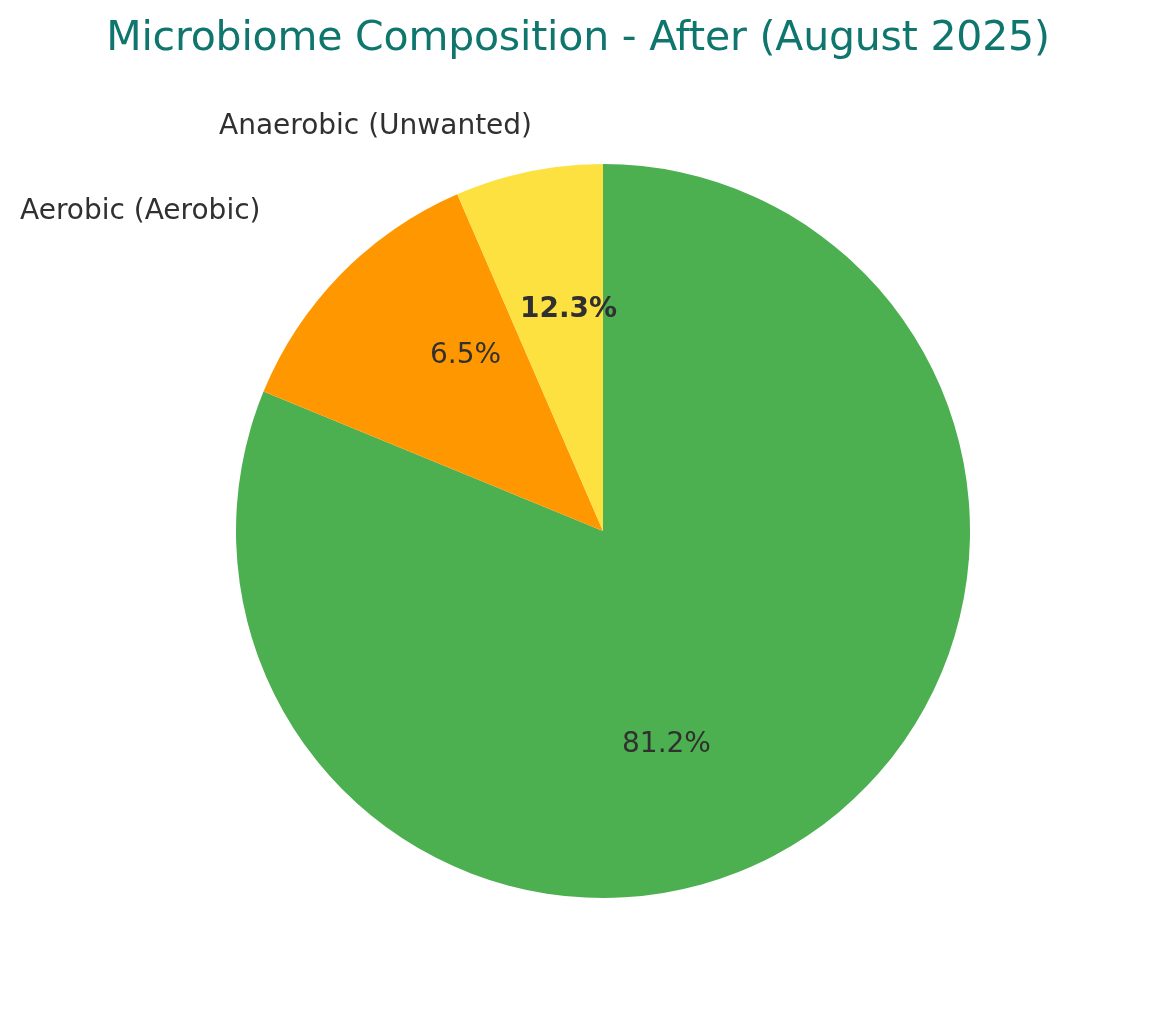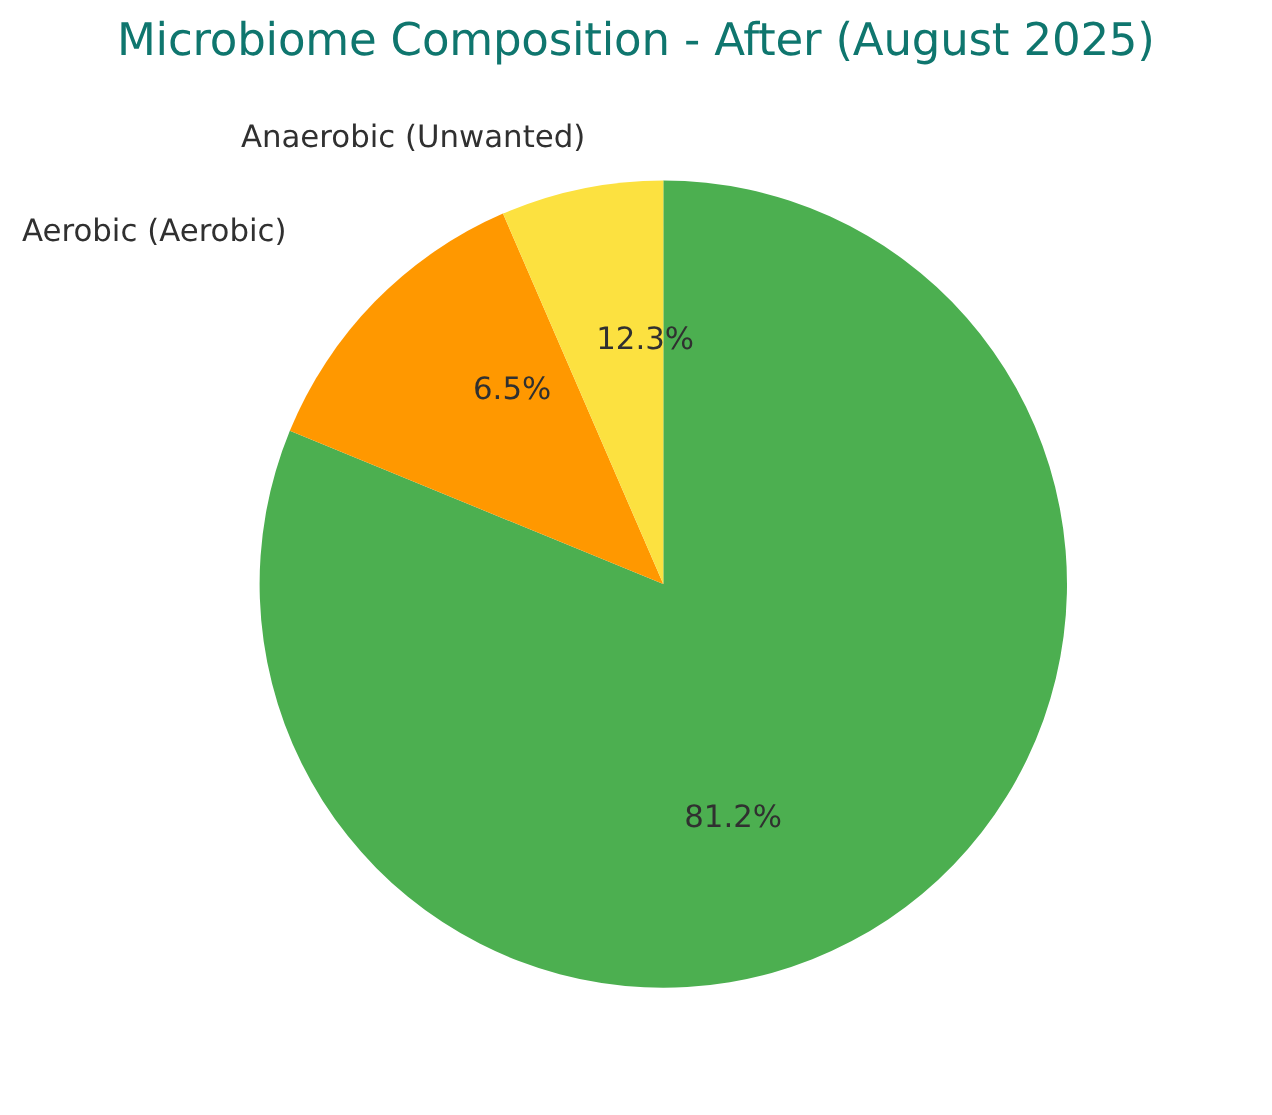--- a/index.html
+++ b/index.html
@@ -51,22 +51,23 @@
   }
   #label-aerobic {
     left: 20px;
     top: 193px;
   }
   #label-lactobacillus {
     left: 714px;
     top: 917px;
   }
   #pct-anaerobic {
-    left: 542px;
+    left: 520px;
     top: 291px;
+    font-weight: bold;
   }
   #pct-aerobic {
     left: 430px;
     top: 337px;
   }
   #pct-lactobacillus {
     left: 622px;
     top: 726px;
   }
 </style>

